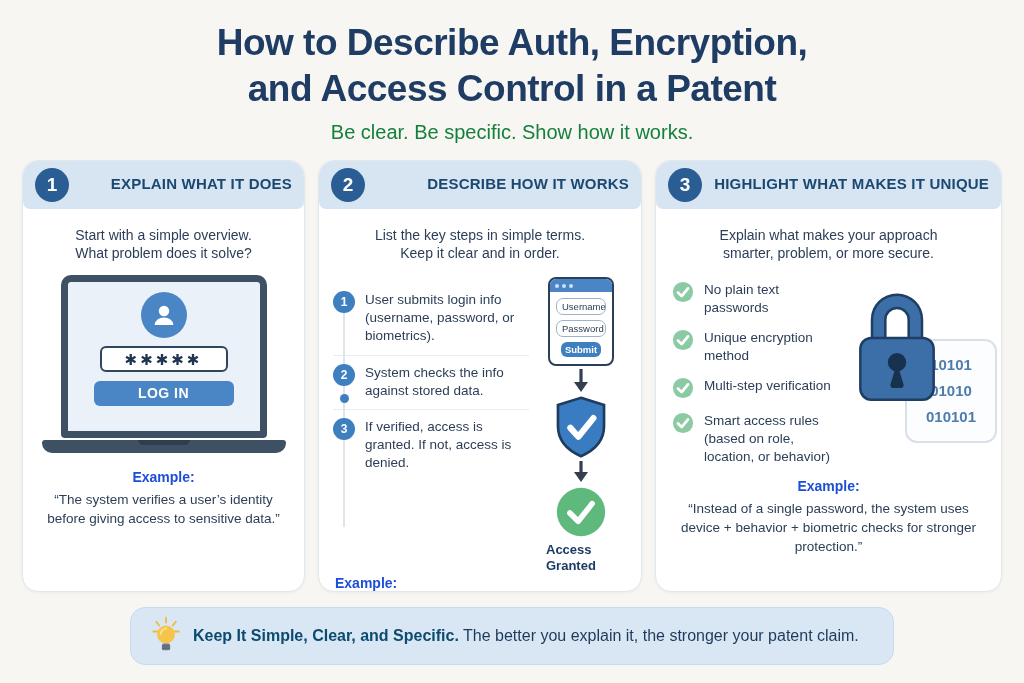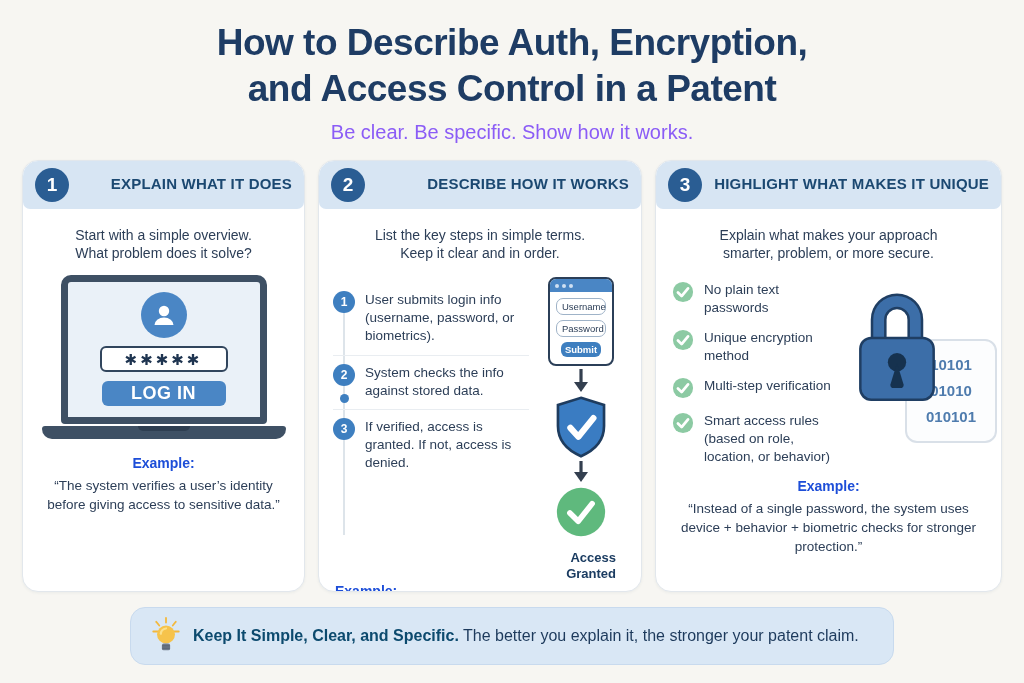--- a/index.html
+++ b/index.html
@@ -2,21 +2,21 @@
 <html><head>
 <meta charset="utf-8">
 <style>
   * { margin:0; padding:0; box-sizing:border-box; }
   body { font-family:"Liberation Sans","DejaVu Sans",sans-serif; }
   .canvas{ width:1024px; height:683px; background:#f7f6f2; position:relative; overflow:hidden; }
 
   
   .title{ text-align:center; padding-top:20px; color:#1e3c64; font-weight:bold;
           font-size:37px; line-height:1.25; letter-spacing:-.5px;}
-  .subtitle{ text-align:center; color:#8b5cf6; font-size:20px; margin-top:8px; }
+  .subtitle{ text-align:center; color:#15803d; font-size:20px; margin-top:8px; }
 
   
   .panels{ display:flex; gap:13px; padding:0 22px; margin-top:16px; align-items:stretch; }
   .panel{ background:#ffffff; border:1px solid #e2e7ec; border-radius:16px;
           box-shadow:0 1px 3px rgba(40,60,90,.06); height:432px; overflow:hidden; }
   .panel1{ width:283px; } .panel2{ width:324px; } .panel3{ width:347px; }
 
   .panel-head{ background:#d7e5f3; border-radius:15px 15px 7px 7px; display:flex;
                align-items:center; padding:7px 12px; gap:12px; min-height:48px;}
   .badge{ width:34px; height:34px; border-radius:50%; background:#2a5d93; color:#fff;
@@ -34,22 +34,22 @@
 
   
   .laptop{ margin-top:12px; display:flex; flex-direction:column; align-items:center;}
   .screen{ width:206px; border:7px solid #3e5064; border-radius:10px 10px 4px 4px;
            background:#eaf1f8; padding:8px 0 10px; text-align:center;}
   .avatar{ width:46px; height:46px; border-radius:50%; background:#4a86c5; margin:2px auto 8px;
            display:flex; align-items:center; justify-content:center;}
   .pass-box{ width:128px; margin:0 auto; background:#fff; border:2px solid #31455d;
              border-radius:6px; height:26px; line-height:23px; color:#1e3450;
              font-weight:bold; font-size:15px; letter-spacing:3px;}
-  .login-btn{ width:124px; margin:9px auto 1px; background:#4a86c5; color:#fff; border:none;
-              font-weight:bold; font-size:18px; border-radius:6px; height:25px; line-height:25px;
+  .login-btn{ width:140px; margin:9px auto 15px; background:#4a86c5; color:#fff; border:none;
+              font-weight:bold; font-size:14px; border-radius:6px; height:25px; line-height:25px;
               font-family:inherit; letter-spacing:.5px;}
   .base{ width:244px; height:13px; background:#3e5064; border-radius:3px 3px 10px 10px;
          margin-top:2px; position:relative;}
   .base::after{ content:''; position:absolute; left:50%; transform:translateX(-50%);
          top:0; width:52px; height:5px; background:#2e3e51; border-radius:0 0 6px 6px;}
 
   
   .flow-row{ display:flex; padding:6px 8px 0 14px; }
   .steps{ flex:1; position:relative; padding-top:8px;}
   .steps::before{ content:''; position:absolute; left:10px; top:30px; bottom:46px;
@@ -66,22 +66,22 @@
   .browser{ width:66px; background:#fff; border:2px solid #2b3f58; border-radius:8px; overflow:hidden;}
   .browser-bar{ background:#4a86c5; height:13px; display:flex; align-items:center; gap:3px; padding-left:5px;}
   .dot{ width:4px; height:4px; border-radius:50%; background:#cfe0f2; }
   .browser-body{ padding:6px 6px 7px; }
   .mock-field{ border:1.5px solid #9fb3c8; border-radius:7px; font-size:9.5px; color:#2c3e57;
                padding:2px 5px; margin-bottom:5px; background:#fff; text-align:left;}
   .mock-submit{ background:#3e7fc0; color:#fff; font-size:9.5px; font-weight:bold; border:none;
                 border-radius:6px; padding:2px 0; width:80%; margin:1px auto 0; display:block;
                 font-family:inherit;}
   .arrow{ margin:3px 0; }
-  .result-label{ color:#1b3c61; font-weight:bold; font-size:13px; text-align:right;
-                 line-height:1.2; margin-top:12px; width:70px;}
+  .result-label{ color:#1b3c61; font-weight:bold; font-size:13px; text-align:left;
+                 line-height:1.2; margin-top:4px; width:70px;}
   .panel2 .example{ margin-top:2px; }
   .panel2 .ex-label{ text-align:left; padding-left:16px; }
 
   
   .unique-row{ display:flex; padding:8px 6px 0 16px; }
   .checklist{ flex:1; padding-top:4px;}
   .check-item{ display:flex; gap:10px; align-items:flex-start; margin-bottom:13px;}
   .check-ic{ flex:0 0 22px; margin-top:0;}
   .check-text{ color:#2c3e57; font-size:13.5px; line-height:1.3; max-width:170px;}
   .lock-art{ width:148px; position:relative; }

